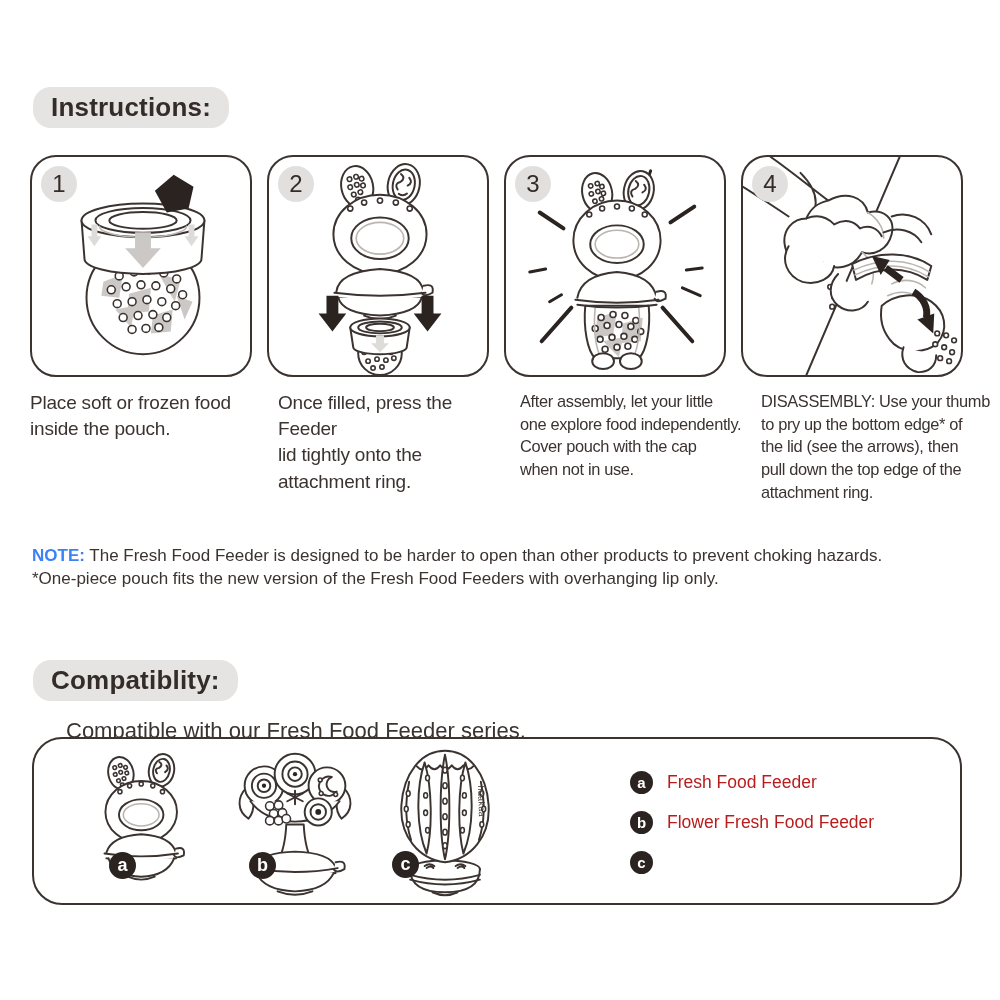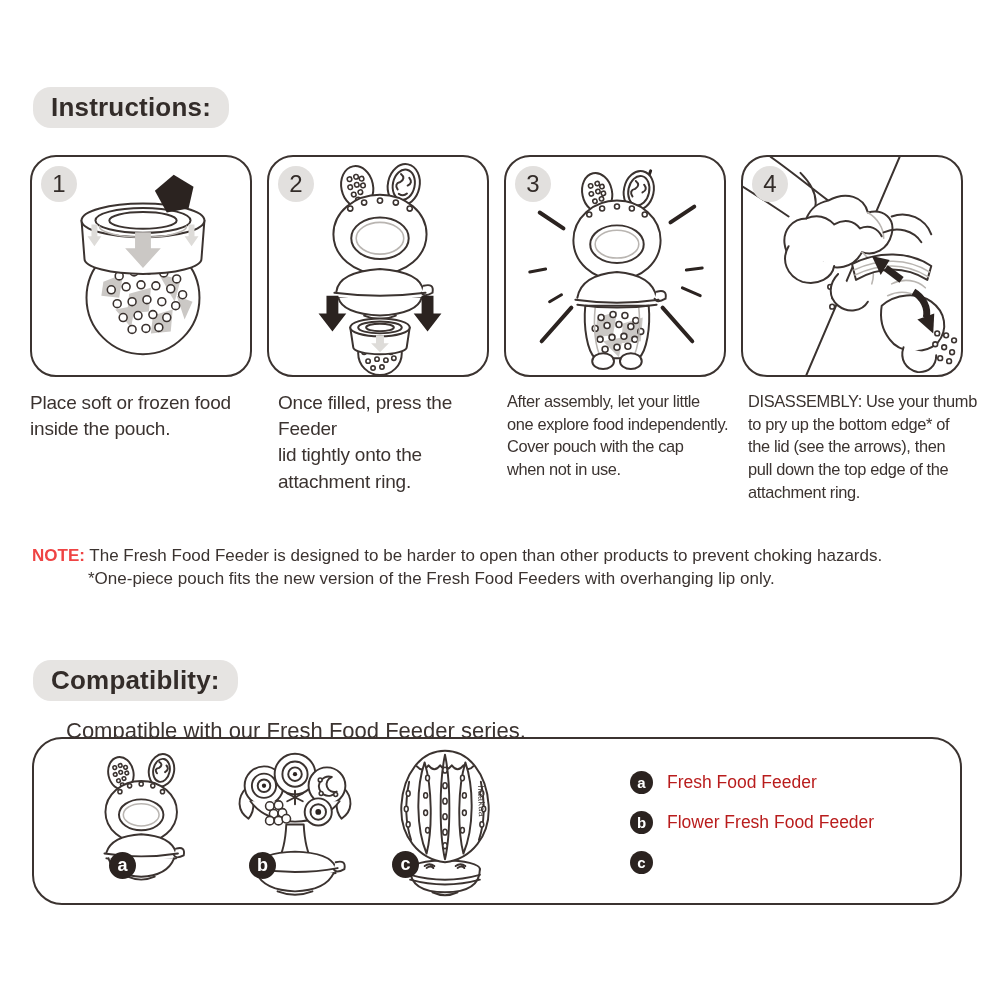--- a/index.html
+++ b/index.html
@@ -8,24 +8,24 @@
   .pill{position:absolute;display:inline-block;background:#e6e4e2;border-radius:18px;
         padding:5px 18px;font-size:26px;font-weight:700;color:#332c29;letter-spacing:0.2px;}
   .panel{position:absolute;top:155px;width:222px;height:222px;border:2px solid #3b3330;
          border-radius:26px;background:#fff;box-sizing:border-box;overflow:hidden;}
   .panel svg{position:absolute;left:0;top:0;width:100%;height:100%;}
   .num{position:absolute;left:9px;top:9px;width:36px;height:36px;border-radius:50%;
        background:#e2e0de;color:#332c29;font-size:24px;display:flex;align-items:center;
        justify-content:center;z-index:2;}
   .caption{position:absolute;top:390px;font-size:19px;line-height:1.38;white-space:pre-line;
            letter-spacing:-0.2px;color:#3b3330;}
-  .caption.tight{font-size:16.4px;letter-spacing:-0.35px;}
+  .caption.tight{font-size:16.4px;letter-spacing:-0.35px;margin-left:13px;}
   .note{position:absolute;left:32px;top:544px;font-size:17px;line-height:1.38;width:920px;}
-  .note b{font-weight:700;color:#ef4444;}
-  .note .l2{margin-left:56px;}
+  .note b{font-weight:700;color:#3b82f6;}
+  .note .l2{}
   .subtitle{position:absolute;left:30px;top:718px;font-size:22px;margin-left:36px;}
   .compatbox{position:absolute;left:32px;top:737px;width:930px;height:168px;
              border:2px solid #3b3330;border-radius:30px;box-sizing:border-box;background:#fff;}
   .prod{position:absolute;}
   .abc{position:absolute;width:27px;height:27px;border-radius:50%;background:#2b2320;color:#fff;
        font-size:18px;font-weight:700;display:flex;align-items:center;justify-content:center;z-index:3;}
   .legend{position:absolute;left:596px;top:23px;}
   .legend-row{display:flex;align-items:center;height:40px;}
   .legend-badge{width:23px;height:23px;border-radius:50%;background:#2b2320;color:#fff;
        font-size:15px;font-weight:700;display:flex;align-items:center;justify-content:center;flex:0 0 auto;}

